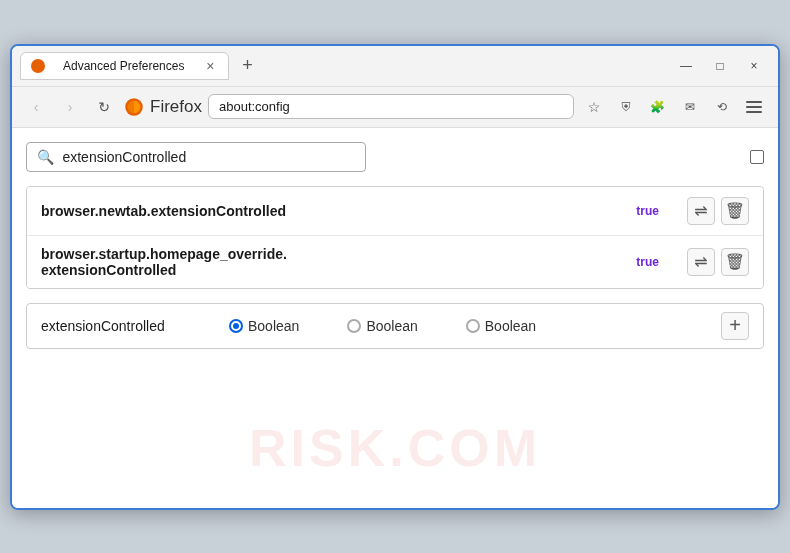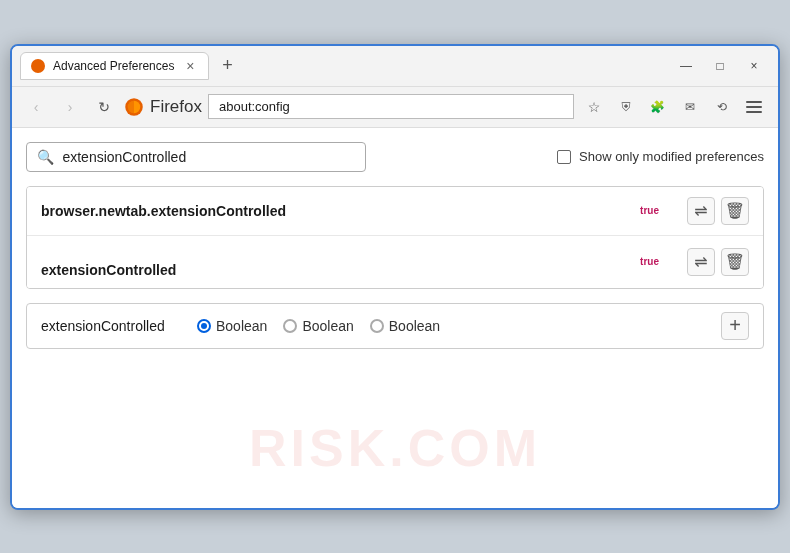--- a/index.html
+++ b/index.html
@@ -32,21 +32,21 @@
     }
     .tab {
       display: flex;
       align-items: center;
       background: #fff;
       border: 1px solid #ccc;
       border-radius: 6px 6px 0 0;
       padding: 5px 10px;
       font-size: 12px;
       color: #333;
-      gap: 8px;
+      gap: 18px;
       min-width: 160px;
     }
     .tab-favicon {
       width: 14px;
       height: 14px;
       background: #e66000;
       border-radius: 50%;
       flex-shrink: 0;
     }
     .tab-title {
@@ -118,21 +118,21 @@
       font-size: 17px;
       color: #333;
       font-weight: 500;
     }
     .address-bar {
       flex: 1;
       display: flex;
       align-items: center;
       background: #fff;
       border: 1px solid #bbb;
-      border-radius: 0;
+      border-radius: 6px;
       padding: 4px 10px;
       font-size: 13px;
       color: #333;
       gap: 6px;
     }
     .address-text {
       flex: 1;
       font-size: 13px;
       color: #1a1a1a;
     }
@@ -233,35 +233,36 @@
       border-radius: 4px;
       overflow: hidden;
       margin-bottom: 14px;
     }
     .result-row {
       display: flex;
       align-items: center;
       padding: 10px 14px;
       border-bottom: 1px solid #e8e8e8;
       background: #fff;
-      gap: 28px;
+      gap: 18px;
     }
     .result-row:last-child {
       border-bottom: none;
     }
     .pref-name {
       font-size: 14px;
       font-weight: 700;
       color: #1a1a1a;
       flex: 1;
     }
     .pref-value {
-      font-size: 10px;
+      font-size: 12px;
       font-weight: 700;
-      color: #be185d;
+      color: #6d28d9;
+      margin-right: 10px;
     }
     .row-actions {
       display: flex;
       gap: 6px;
       align-items: center;
       flex-shrink: 0;
     }
     .action-btn {
       width: 28px;
       height: 28px;
@@ -295,20 +296,21 @@
       display: flex;
       align-items: center;
       gap: 16px;
       flex: 1;
     }
     .radio-option {
       display: flex;
       align-items: center;
       gap: 5px;
       cursor: pointer;
+      margin-left: 32px;
     }
     .radio-circle {
       width: 14px;
       height: 14px;
       border-radius: 50%;
       border: 2px solid #aaa;
       display: flex;
       align-items: center;
       justify-content: center;
       flex-shrink: 0;
@@ -427,42 +429,41 @@
 
   <div class="content-area">
 
     <div class="search-row">
       <div class="search-box">
         <span class="search-icon-svg">🔍</span>
         <input class="search-input-field" type="text" value="extensionControlled" style="">
       </div>
       <div class="show-modified-row">
         <div class="checkbox-box"></div>
-        <span class="show-modified-label">Show only modified preferences</span>
       </div>
     </div>
 
     <div class="results-table">
 
       <div class="result-row">
         <span class="pref-name">browser.newtab.extensionControlled</span>
         <span class="pref-value">true</span>
         <div class="row-actions">
           <div class="action-btn">
             <span>⇌</span>
           </div>
           <div class="action-btn">
             <span>🗑</span>
           </div>
         </div>
       </div>
 
       <div class="result-row">
         <span class="pref-name">
-          <br>
+          <span>browser.startup.homepage_override.</span><br>
           <span>extensionControlled</span>
         </span>
         <span class="pref-value">true</span>
         <div class="row-actions">
           <div class="action-btn">
             <span>⇌</span>
           </div>
           <div class="action-btn">
             <span>🗑</span>
           </div>

